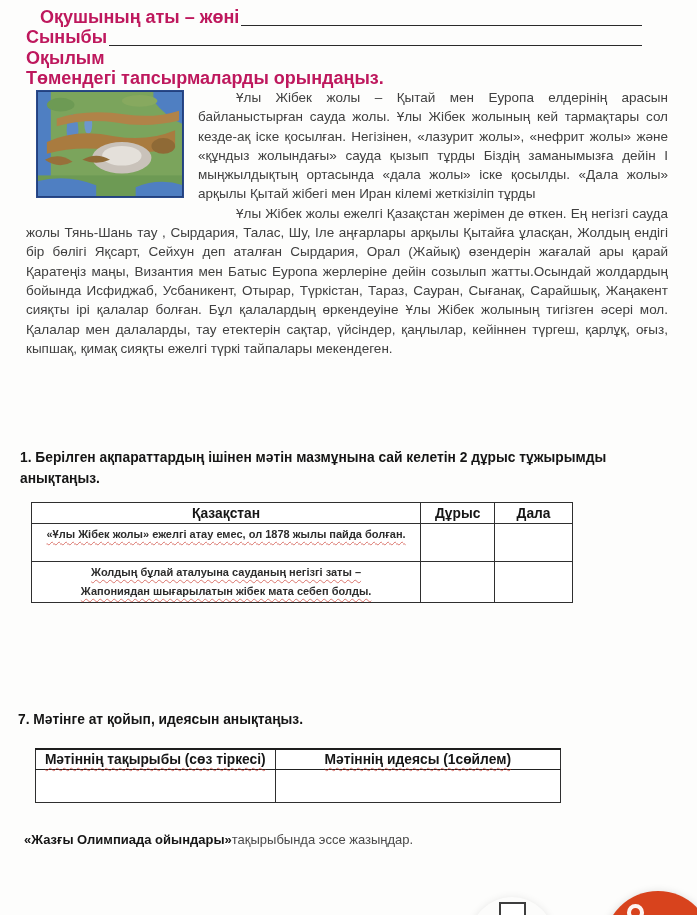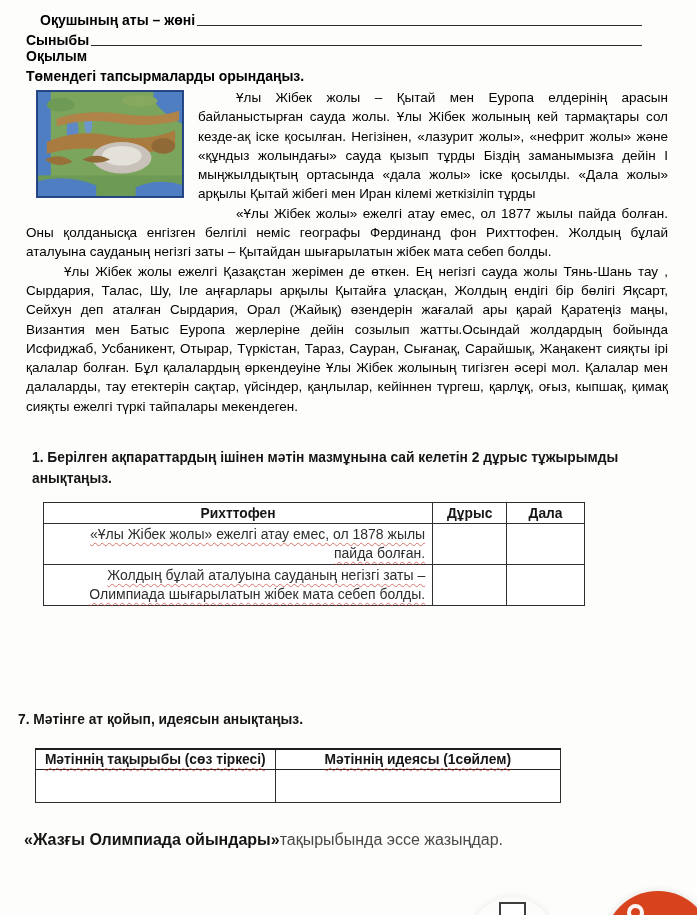--- a/index.html
+++ b/index.html
@@ -4,67 +4,67 @@
 <style>
   * { box-sizing: border-box; margin: 0; padding: 0; }
   html,body { width: 697px; height: 915px; }
   body {
     position: relative;
     background: #fdfdfc;
     font-family: "Liberation Sans", sans-serif;
     color: #2d2d2d;
     overflow: hidden;
   }
-  .hdr { position: absolute; top: 8px; left: 26px; width: 616px; font-size: 14px; font-weight: bold; color: #000000; }
+  .hdr { position: absolute; top: 8px; left: 26px; width: 616px; font-size: 18px; font-weight: bold; color: #be185d; }
   .hdr-row { display: flex; align-items: flex-end; height: 20px; }
   .hdr-row.indented { padding-left: 14px; }
   .fill-line { flex: 1; border-bottom: 1.6px solid #2a2a2a; margin-bottom: 2px; margin-left: 2px; }
   .section-title { height: 20px; text-underline-offset: 2px; }
   .instruction { height: 20px; }
 
   .passage {
     position: absolute; top: 88px; left: 26px; width: 642px;
-    font-size: 13.5px; line-height: 19.3px; text-align: justify; color: #000000;
+    font-size: 13.5px; line-height: 19.3px; text-align: justify; color: #404040;
   }
   .passage p { text-indent: 38px; }
   .map-figure {
     float: left; width: 148px; height: 108px;
     margin: 2px 14px 6px 10px;
     border: 1px solid #2a4a8a;
     display: block;
   }
 
-  .task1 { position: absolute; top: 448px; left: 32px; width: 634px; }
+  .task1 { position: absolute; top: 448px; left: 20px; width: 634px; }
   .task-heading { font-weight: bold; font-size: 13.8px; line-height: 20.5px; color: #151515; }
 
   table { border-collapse: collapse; background: #fff; }
   .t1 { margin: 13px 0 0 11px; width: 542px; border: 1.6px solid #2b2b2b; }
   .t1 th, .t1 td { border: 1px solid #2f2f2f; vertical-align: top; }
   .t1 th { font-size: 13.8px; font-weight: bold; text-align: center; height: 21px; vertical-align: middle; color: #161616; }
-  .t1 td { font-size: 14px; line-height: 18.6px; padding: 1px 7px 2px; text-align: right; }
+  .t1 td { font-size: 11px; line-height: 18.6px; padding: 1px 7px 2px; text-align: center; font-weight: bold; }
   .t1 .c-info { width: 390px; }
   .t1 .c-true { width: 74px; margin-top: 24px; }
   .t1 .c-false { width: 78px; }
   .t1 .r-tall { height: 38px; }
   .t1 .r-short { height: 20px; }
   .misspell {
     text-decoration: underline wavy rgba(202,52,40,0.65) 1px;
     text-underline-offset: 2.5px;
     white-space: pre-line;
   }
 
   .task2 { position: absolute; top: 710px; left: 18px; }
   .t2 { margin: 17px 8px 0 17px; width: 526px; border: 1.4px solid #2b2b2b; border-top: 2.6px solid #1e1e1e; }
   .t2 th, .t2 td { border: 1px solid #2f2f2f; }
   .t2 th { font-size: 13.8px; font-weight: bold; text-align: center; height: 21px; vertical-align: middle; color: #161616; border-bottom: 1.6px solid #222; }
   .t2 td { height: 33px; }
   .t2 .c-topic { width: 240px; }
   .t2 .c-idea { width: 286px; }
 
-  .task3 { position: absolute; top: 830px; left: 24px; font-size: 16px; line-height: 20px; }
+  .task3 { position: absolute; top: 830px; left: 24px; font-size: 13px; line-height: 20px; }
   .task3 .b { font-weight: bold; color: #151515; }
   .task3 .r { color: #4a4a4a; }
 
   .fab-white {
     position: absolute; left: 470px; top: 897px;
     width: 84px; height: 84px; border-radius: 50%;
     background: #fcfcfb;
     box-shadow: 0 1px 8px rgba(0,0,0,0.10);
     display: flex; justify-content: center;
   }
@@ -120,41 +120,40 @@
       <ellipse cx="86" cy="68" rx="30" ry="16" fill="#c9c2ba"></ellipse>
       <ellipse cx="86" cy="66" rx="20" ry="10" fill="#e4e0da"></ellipse>
       <path d="M46,70 Q60,62 74,70 Q60,76 46,70 Z" fill="#8f6a36"></path>
       <path d="M8,70 Q22,62 36,72 Q22,80 8,70 Z" fill="#97703a"></path>
       <ellipse cx="128" cy="56" rx="12" ry="8" fill="#8f6a36"></ellipse>
       <ellipse cx="24" cy="14" rx="14" ry="7" fill="#6d9a54"></ellipse>
       <ellipse cx="104" cy="10" rx="18" ry="6" fill="#87a95f"></ellipse>
       <rect x="0" y="0" width="148" height="108" fill="none" stroke="#23407e" stroke-width="2"></rect>
     </svg>
     <p>Ұлы Жібек жолы – Қытай мен Еуропа елдерінің арасын байланыстырған сауда жолы. Ұлы Жібек жолының кей тармақтары сол кезде-ақ іске қосылған. Негізінен, «лазурит жолы», «нефрит жолы» және «құндыз жолындағы» сауда қызып тұрды Біздің заманымызға дейін I мыңжылдықтың ортасында «дала жолы» іске қосылды. «Дала жолы» арқылы Қытай жібегі мен Иран кілемі жеткізіліп тұрды</p>
-    <p>«Ұлы Жібек жолы» ежелгі атау емес, ол 1877 жылы пайда болған. Оны қолданысқа енгізген белгілі неміс географы Фердинанд фон Рихттофен. Жолдың бұлай аталуына сауданың негізгі заты – Қытайдан шығарылатын жібек мата себеп болды.</p>
     <p>Ұлы Жібек жолы ежелгі Қазақстан жерімен де өткен. Ең негізгі сауда жолы Тянь-Шань тау , Сырдария, Талас, Шу, Іле аңғарлары арқылы Қытайға ұласқан, Жолдың ендігі бір бөлігі Яқсарт, Сейхун деп аталған Сырдария, Орал (Жайық) өзендерін жағалай ары қарай Қаратеңіз маңы, Византия мен Батыс Еуропа жерлеріне дейін созылып жатты.Осындай жолдардың бойында Исфиджаб, Усбаникент, Отырар, Түркістан, Тараз, Сауран, Сығанақ, Сарайшық, Жаңакент сияқты ірі қалалар болған. Бұл қалалардың өркендеуіне Ұлы Жібек жолының тигізген әсері мол. Қалалар мен далаларды, тау етектерін сақтар, үйсіндер, қаңлылар, кейіннен түргеш, қарлұқ, оғыз, кыпшақ, қимақ сияқты ежелгі түркі тайпалары мекендеген.</p>
   </div>
 
   <div class="task1">
     <div class="task-heading">1. Берілген ақпараттардың ішінен мәтін мазмұнына сай келетін 2 дұрыс тұжырымды анықтаңыз.</div>
     <table class="t1">
       <tbody>
           <tr>
-        <th class="c-info">Рихттофен</th>
+        <th class="c-info">Қазақстан</th>
         <th class="c-true">Дұрыс</th>
         <th class="c-false">Дала</th>
       </tr>
       <tr class="r-tall">
         <td><span class="misspell">«Ұлы Жібек жолы» ежелгі атау емес, ол 1878 жылы пайда болған.</span></td>
         <td></td>
         <td></td>
       </tr>
       <tr class="r-tall">
         <td><span class="misspell">Жолдың бұлай аталуына сауданың негізгі заты –
-Олимпиада шығарылатын жібек мата себеп болды.</span></td>
+Жапониядан шығарылатын жібек мата себеп болды.</span></td>
         <td></td>
         <td></td>
       </tr>
     </tbody>
       </table>
   </div>
 
   <div class="task2">
     <div class="task-heading">7. Мәтінге ат қойып, идеясын анықтаңыз.</div>
     <table class="t2">

